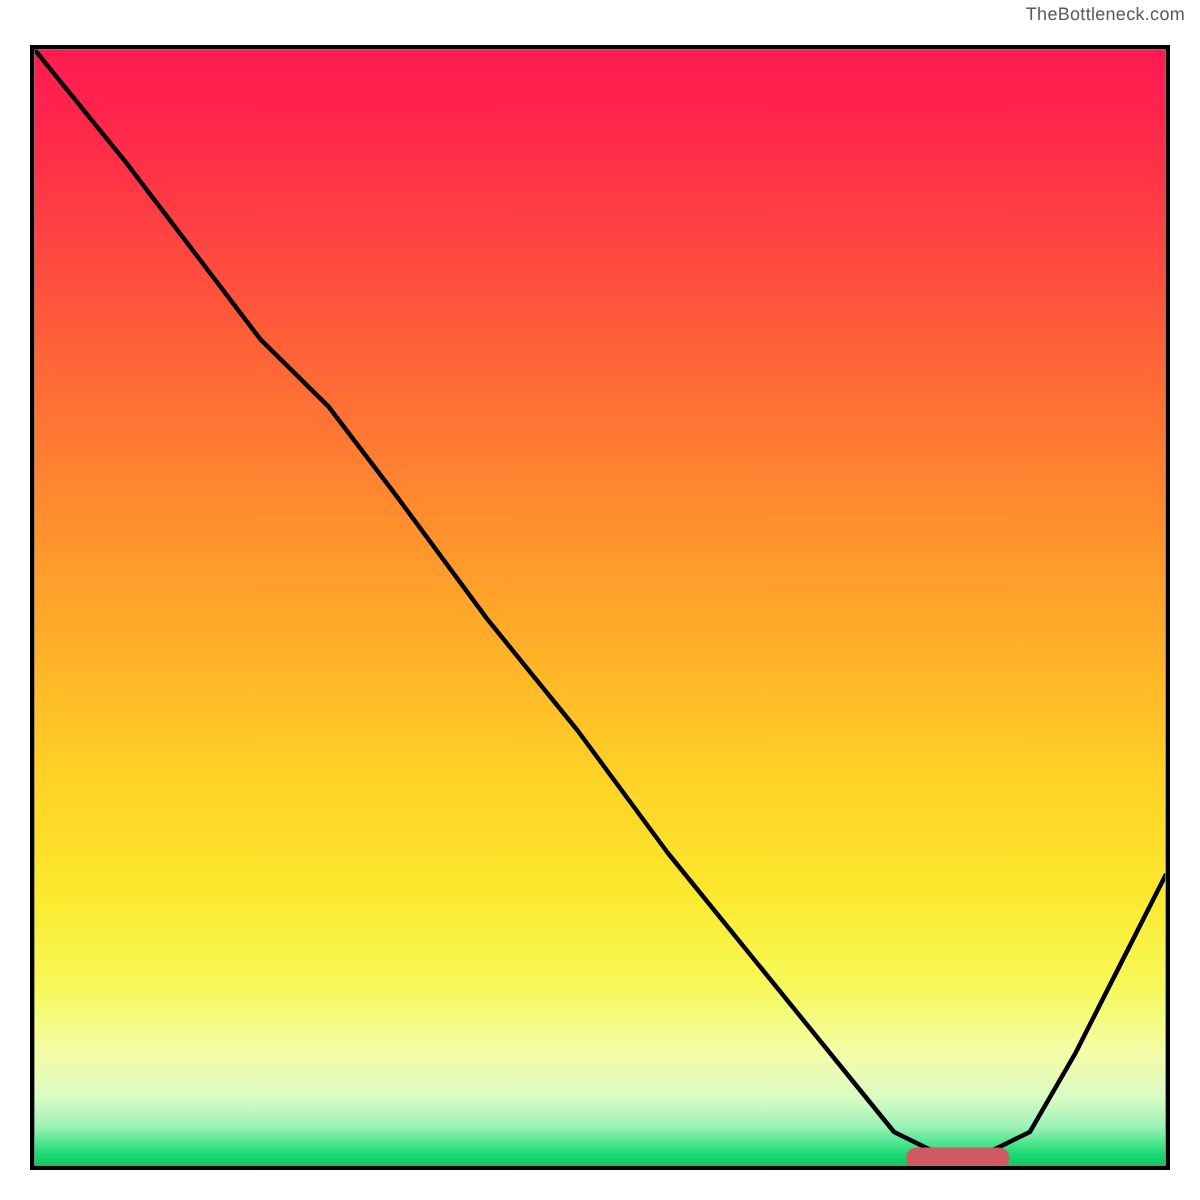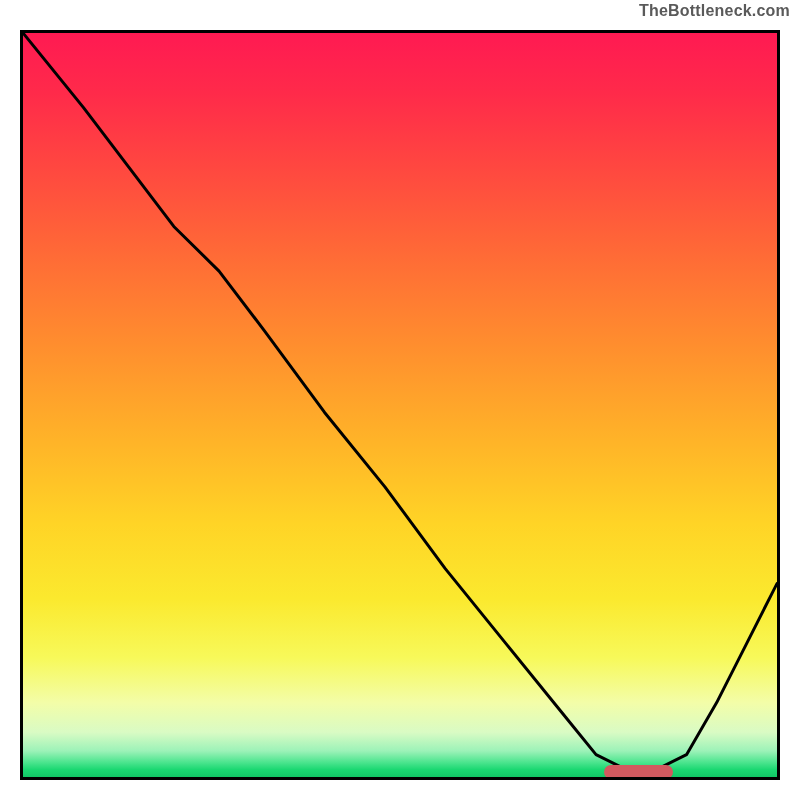--- a/index.html
+++ b/index.html
@@ -15,22 +15,22 @@
     position: relative;
     width: 800px;
     height: 800px;
     box-sizing: border-box;
   }
   .watermark {
     position: absolute;
     top: 2px;
     right: 10px;
     color: #5a5a5a;
-    font-size: 16px;
-    font-weight: 700;
+    font-size: 12px;
+    font-weight: 400;
     letter-spacing: 0.2px;
     z-index: 5;
   }
   .plot-frame {
     position: absolute;
     left: 20px;
     top: 30px;
     width: 760px;
     height: 750px;
     border: 3px solid #000;

